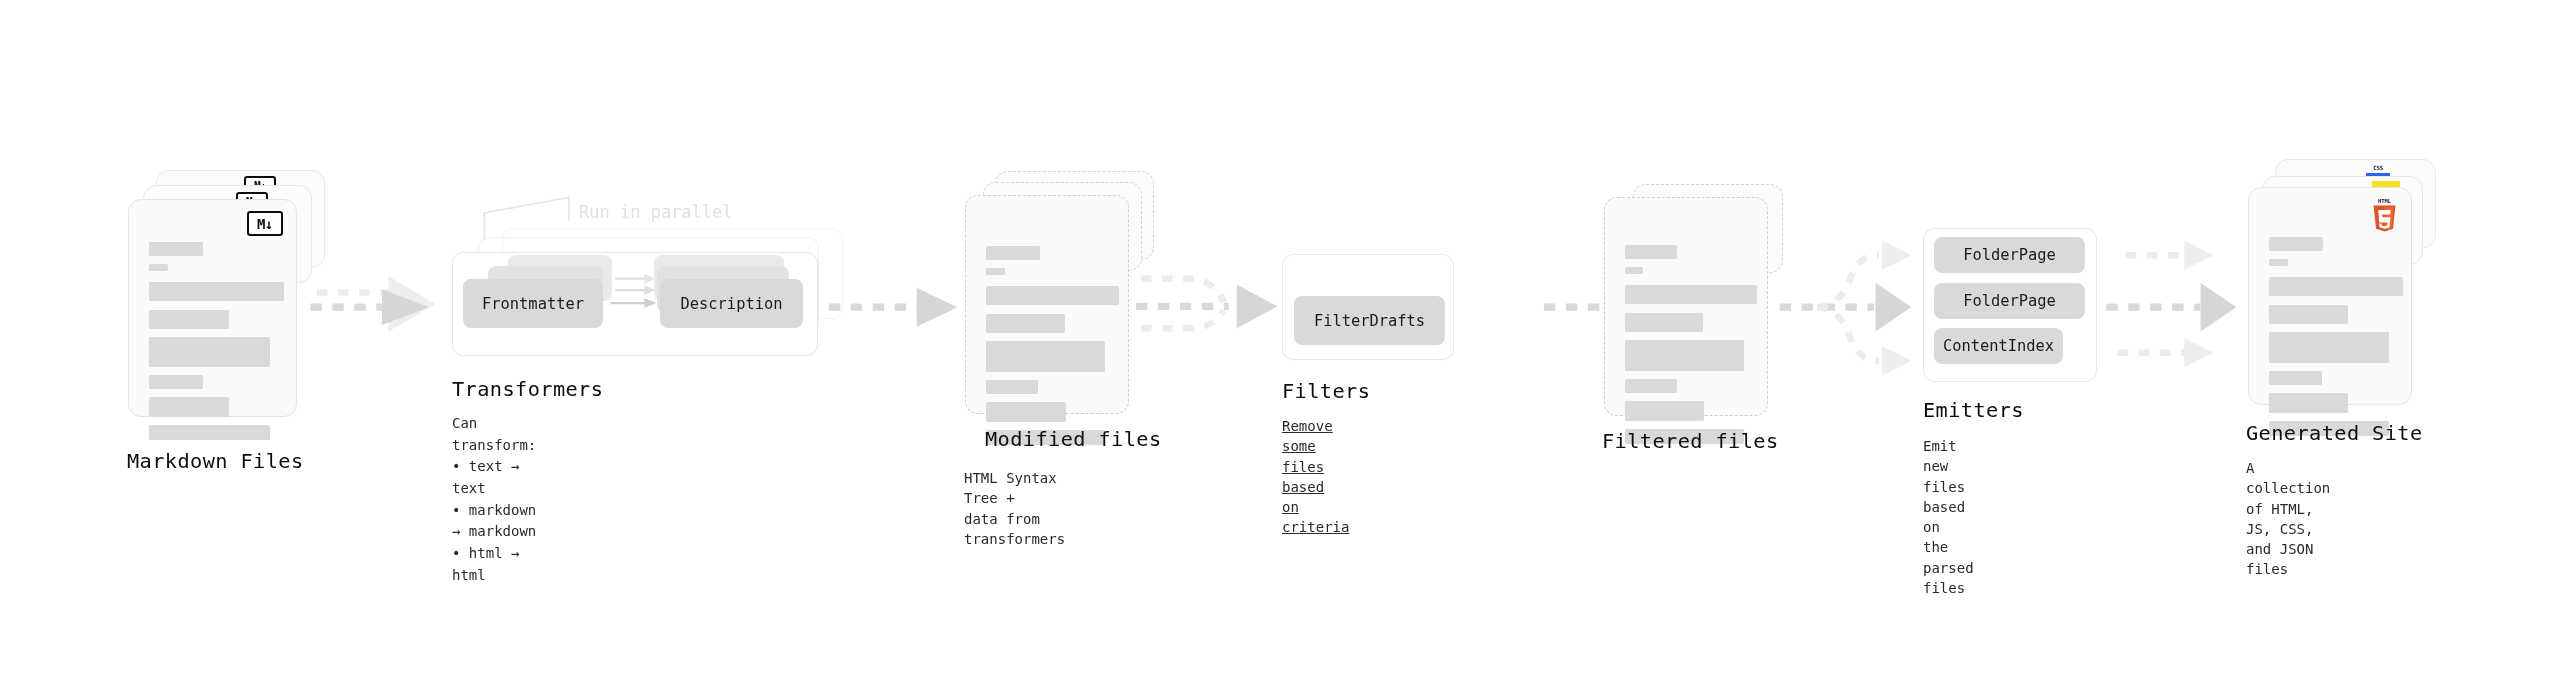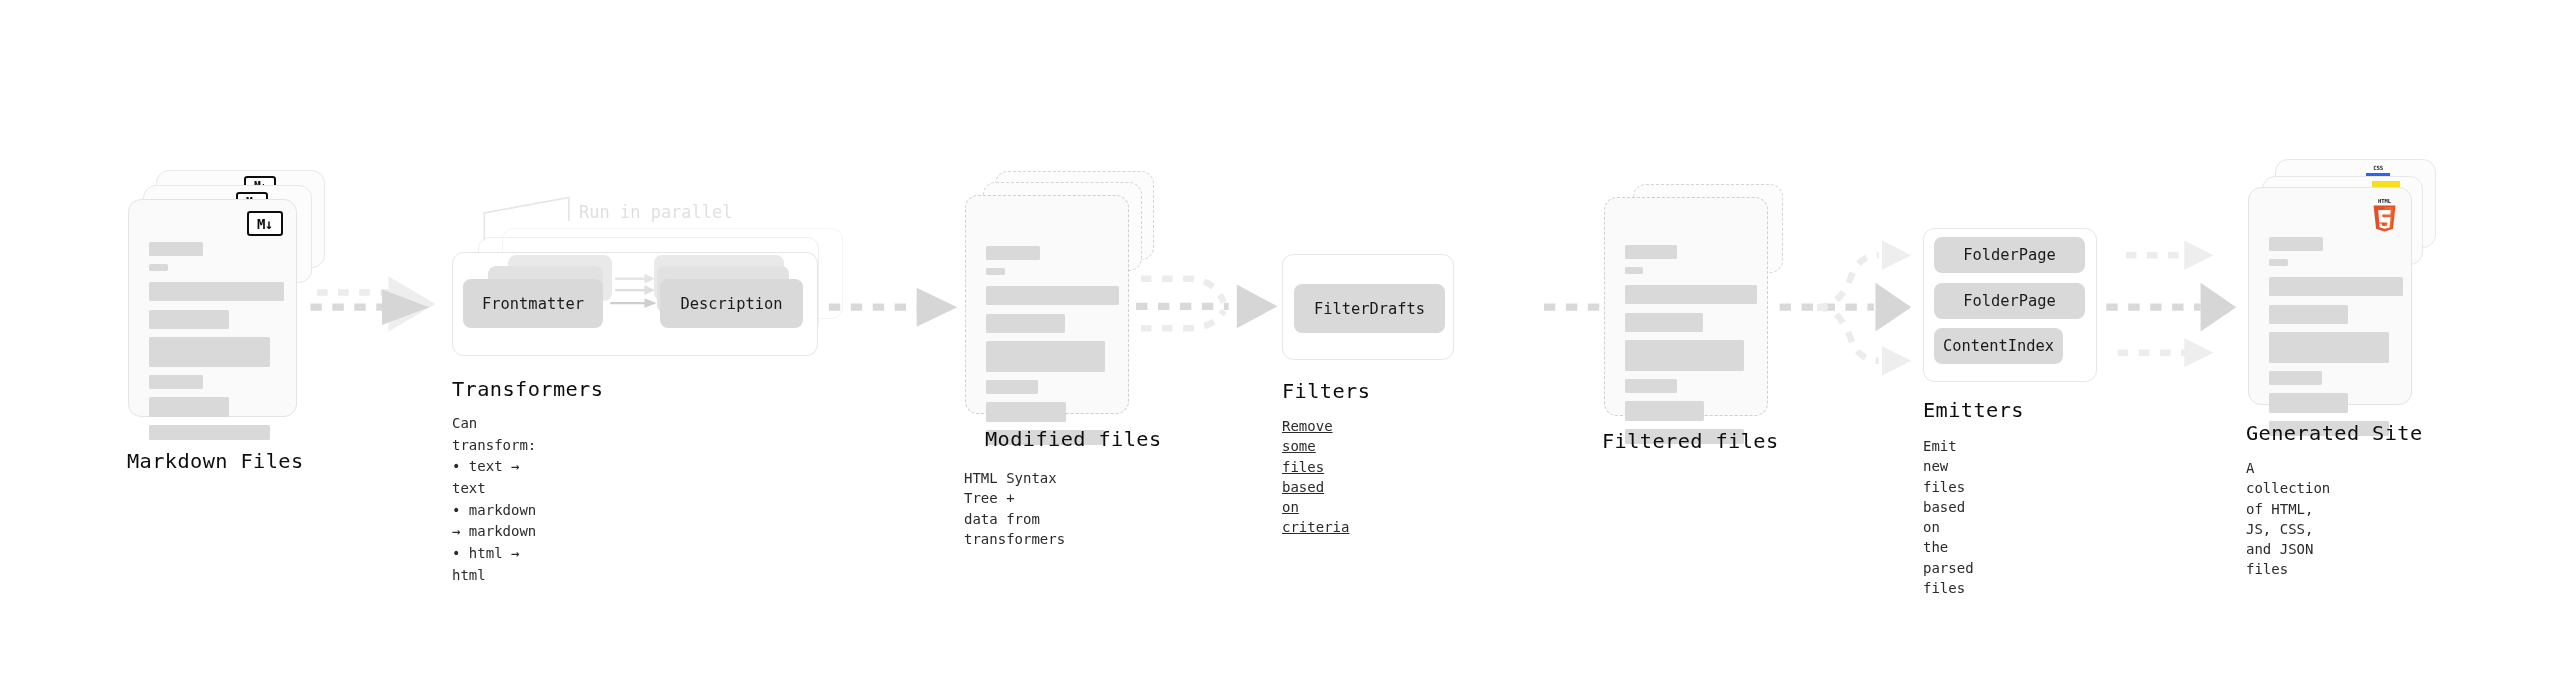--- a/index.html
+++ b/index.html
@@ -283,21 +283,21 @@
       </div>
     </div>
 
     <div class="caption-title" style="left:964px; top:427px;padding-left:21px;">Modified files</div>
     <div class="caption-sub" style="left:964px; top:468px;">HTML Syntax Tree +
 data from transformers</div>
   </div>
 
   <div class="node">
     <div class="groupbox" style="left:1282px; top:254px; width:172px; height:106px;"></div>
-    <div class="pill" style="left:1294px; top:284px; width:151px; height:49px;">FilterDrafts</div>
+    <div class="pill" style="left:1294px; top:296px; width:151px; height:49px;">FilterDrafts</div>
 
     <div class="caption-title" style="left:1282px; top:379px;">Filters</div>
     <div class="caption-sub" style="left:1282px; top:416px;text-decoration:underline;">Remove some files based
 on criteria</div>
   </div>
 
   <div class="node">
     <div class="stack-back1 dashed" style="left:1633px; top:184px; width:150px; height:89px;"></div>
 
     <div class="filecard dashed" style="left:1604px; top:197px; width:164px; height:219px;">

